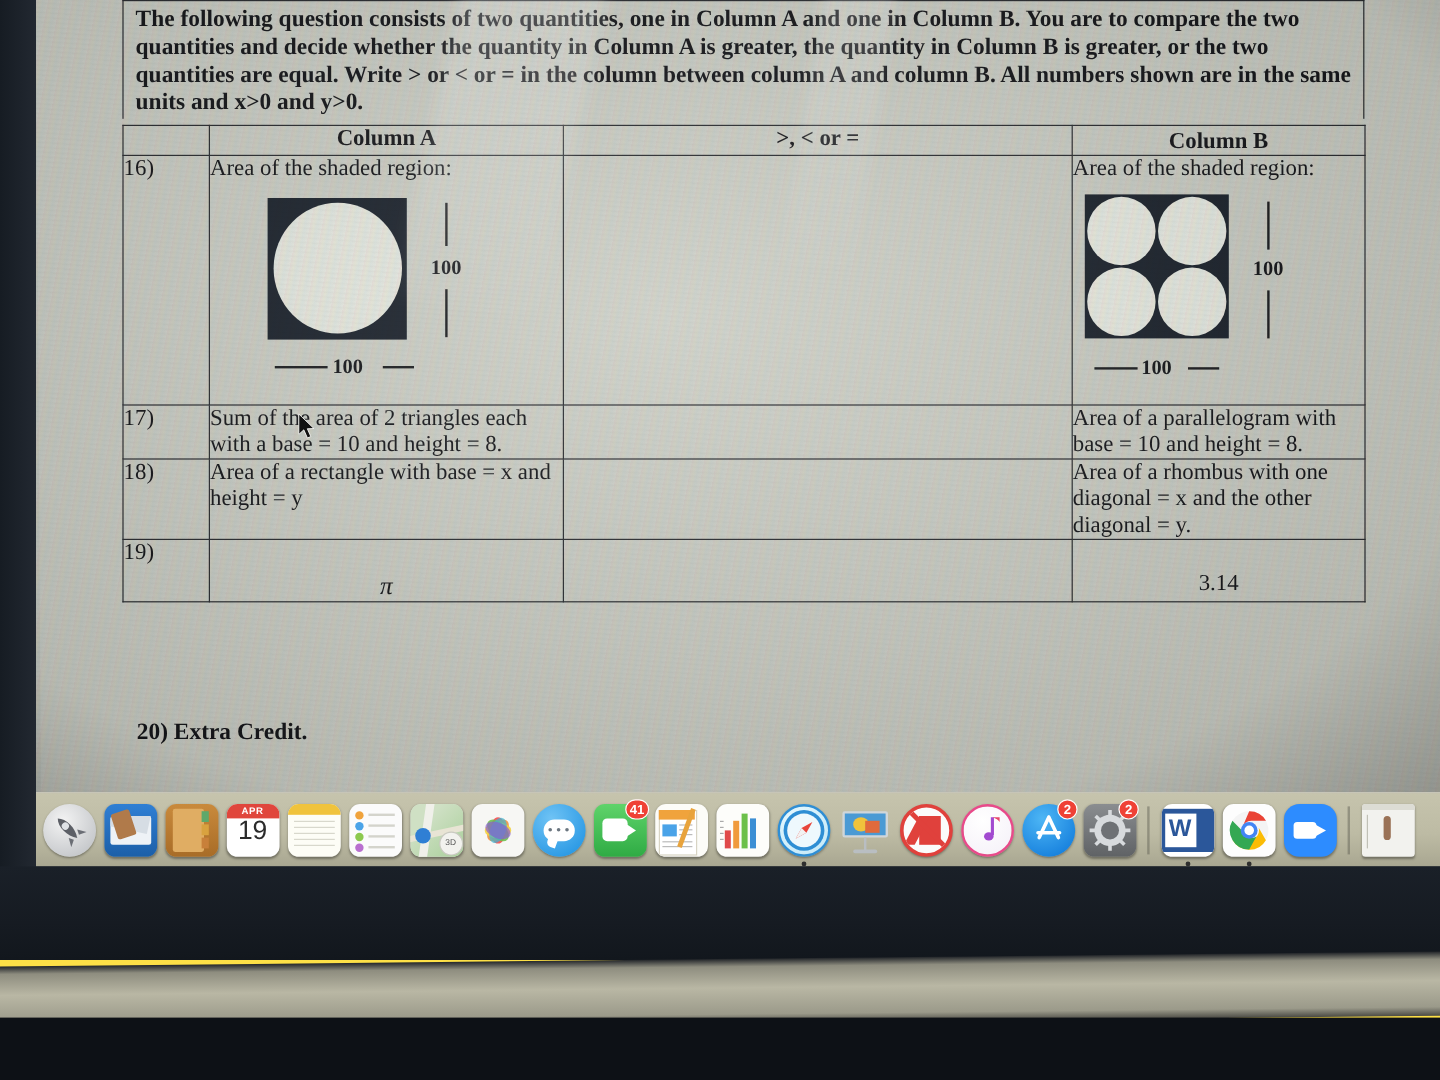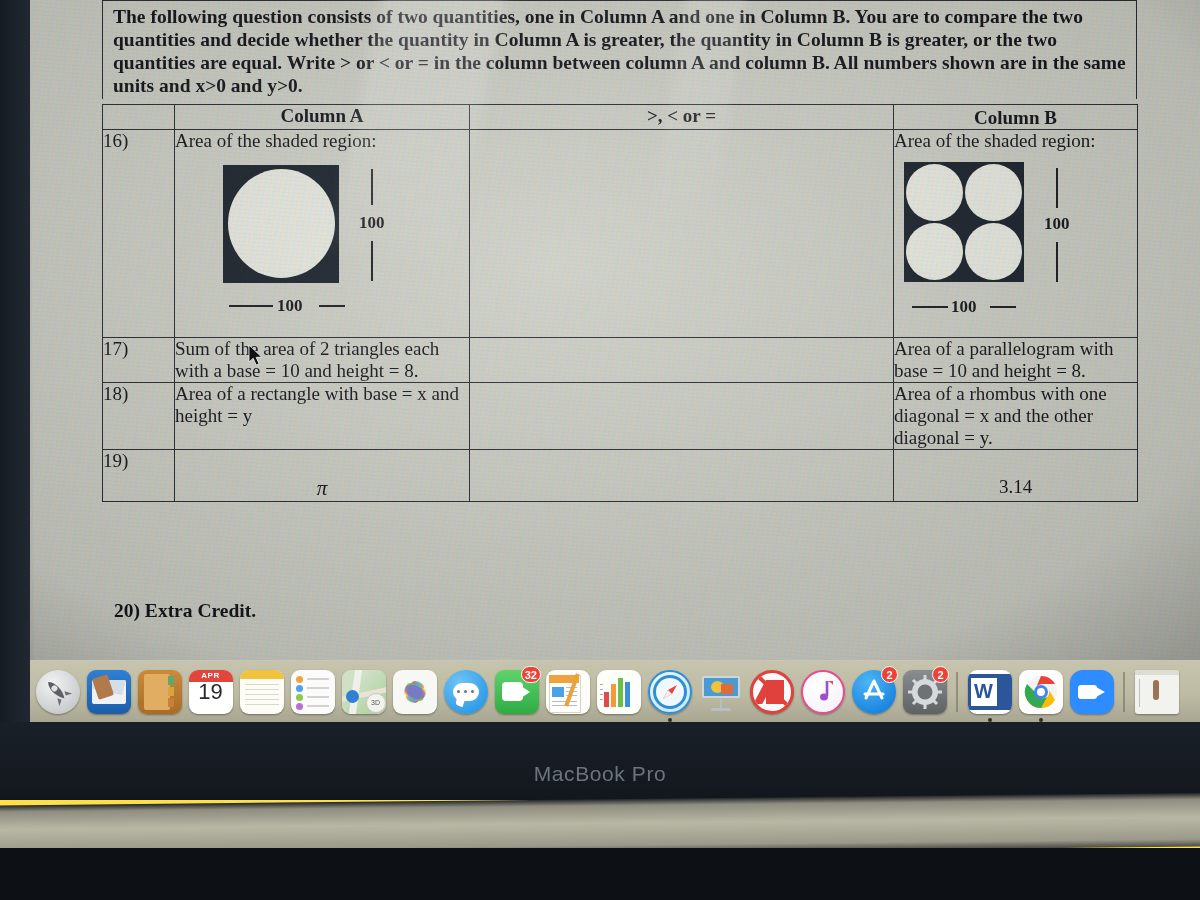--- a/index.html
+++ b/index.html
@@ -335,21 +335,21 @@
         <div style="position:absolute;left:12px;top:28px;width:8px;height:8px;background:#fff;transform:rotate(20deg);border-radius:0 0 0 4px;"></div>
         <div style="position:absolute;left:13px;top:20px;width:3.5px;height:3.5px;border-radius:50%;background:#6b7680;box-shadow:7px 0 #6b7680,14px 0 #6b7680;"></div>
       </div>
     </div>
 
     <div class="dockitem">
       <div class="ic" style="background:linear-gradient(180deg,#5fd36a,#2fab44);">
         <div style="position:absolute;left:7px;top:12px;width:21px;height:19px;border-radius:4px;background:#fff;"></div>
         <div style="position:absolute;left:26px;top:16px;width:0;height:0;border-top:6px solid transparent;border-bottom:6px solid transparent;border-left:9px solid #fff;"></div>
       </div>
-      <div class="badge">32</div>
+      <div class="badge">41</div>
     </div>
 
     <div class="dockitem">
       <div class="ic" style="background:#fcfcf8;">
         <div style="position:absolute;left:3px;top:5px;width:30px;height:36px;background:#fff;border:1px solid #d8d4c4;"></div>
         <div style="position:absolute;left:3px;top:5px;width:30px;height:8px;background:#f0a33c;"></div>
         <div style="position:absolute;left:6px;top:17px;width:12px;height:10px;background:#4aa3e8;"></div>
         <div style="position:absolute;left:20px;top:17px;width:11px;height:1.5px;background:#bbb;box-shadow:0 4px #bbb,0 8px #bbb;"></div>
         <div style="position:absolute;left:6px;top:31px;width:25px;height:1.5px;background:#bbb;box-shadow:0 4px #bbb;"></div>
         <div style="position:absolute;left:24px;top:3px;width:4px;height:34px;background:#e8a33c;transform:rotate(20deg);"></div>
@@ -471,19 +471,18 @@
       <div class="ic" style="background:#f2f2ee;border-radius:3px;">
         <div style="position:absolute;left:0;top:0;width:44px;height:5px;background:#dcdcd4;"></div>
         <div style="position:absolute;left:4px;top:9px;width:1.5px;height:28px;background:#c0c0b6;"></div>
         <div style="position:absolute;left:18px;top:10px;width:6px;height:20px;background:#9a7256;border-radius:3px;"></div>
       </div>
     </div>
 
   </div>
 
   <div class="bez-bottom"></div>
-  <div class="brand">MacBook Pro</div>
   <div class="hinge"></div>
   <div class="base">
     
   </div>
 
 </div>
 
 </body></html>

